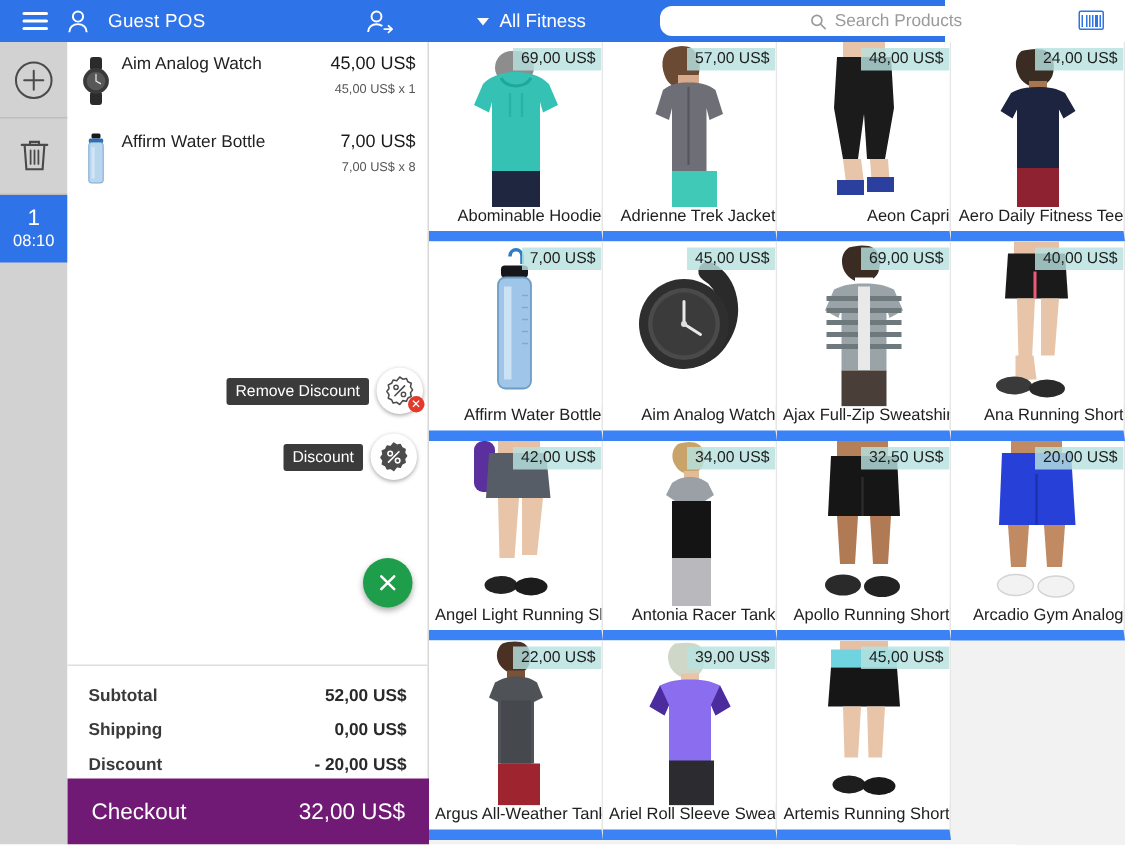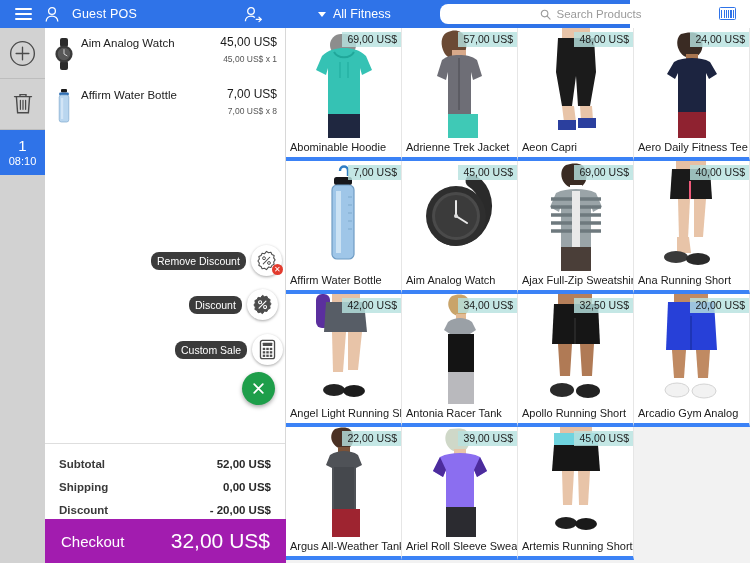--- a/index.html
+++ b/index.html
@@ -104,35 +104,35 @@
   .totals { position: absolute; left: 0; right: 0; top: 424px; padding: 0 14px; }
   .tot-row {
     display: flex; justify-content: space-between; align-items: center;
     height: 23px; font-size: 11.5px; color: #3a3a3a; font-weight: bold;
   }
   .tot-row .v { color: #2a2a2a; }
 
   .checkout {
     position: absolute; left: 0; bottom: 0;
     width: 241px; height: 44px;
-    background: #a21caf; color: #ffffff;
+    background: #701a75; color: #ffffff;
     display: flex; align-items: center; justify-content: space-between;
     padding: 0 16px; cursor: pointer; text-align: center;
   }
   .checkout .lbl { font-size: 15px; }
-  .checkout .amt { font-size: 21px; margin-left: 12px; }
+  .checkout .amt { font-size: 15px; margin-left: 12px; }
 
   
   .fabs { position: absolute; left: 0; top: 0; width: 286px; height: 563px; pointer-events: none; }
   .fab-item {
     position: absolute; display: flex; align-items: center; pointer-events: auto;
   }
   .fab-tip {
     background: #3b3b3b; color: #fff; font-size: 10.5px;
-    padding: 3px 6px; border-radius: 8px; white-space: nowrap; margin-right: 5px;
+    padding: 3px 6px; border-radius: 2px; white-space: nowrap; margin-right: 5px;
   }
   .fab-circle {
     width: 31px; height: 31px; border-radius: 50%;
     background: #ffffff; box-shadow: 0 1px 3px rgba(0,0,0,.35);
     display: flex; align-items: center; justify-content: center;
     cursor: pointer; position: relative;
   }
   .fab-main {
     position: absolute; left: 242px; top: 372px;
     width: 33px; height: 33px; border-radius: 50%;
@@ -154,22 +154,22 @@
     width: 464px; height: 535px;
     background: #f2f2f2;
     display: grid;
     grid-template-columns: repeat(4, 116px);
     grid-auto-rows: 133px;
     gap: 0;
     overflow: hidden;
   }
   .tile {
     position: relative; background: #ffffff;
-    border-right: 1px solid #e6e6e6; border-bottom: 4px solid #3b82f6;
-    cursor: pointer; overflow: hidden;
+    border-right: 1px solid #e6e6e6; border-bottom: 7px solid #3b82f6;
+    cursor: pointer; overflow: hidden; text-align: right;
   }
   .tile-img { position: absolute; left: 0; top: 0; width: 116px; height: 110px; overflow: hidden; }
   .tile-price {
     position: absolute; right: 0; top: 4px;
     background: rgba(183,226,223,.82); color: #1d1d1d;
     font-size: 10.5px; padding: 1px 4px 2px 5px;
     z-index: 3; white-space: nowrap;
   }
   .tile-name {
     position: absolute; left: 4px; bottom: 4px; right: 0;
@@ -344,38 +344,20 @@
       <span class="fab-circle">
         <svg width="21" height="21" viewBox="0 0 22 22">
           <path d="M11 1.4l2.1 1.5 2.5-.5 1.1 2.3 2.3 1.1-.5 2.5 1.5 2.1-1.5 2.1.5 2.5-2.3 1.1-1.1 2.3-2.5-.5L11 20.6 8.9 19.1l-2.5.5-1.1-2.3-2.3-1.1.5-2.5L2 11.5l1.5-2.1-.5-2.5 2.3-1.1 1.1-2.3 2.5.5z" fill="#4c4c4c" stroke="#4c4c4c" stroke-width="1" stroke-linejoin="round"></path>
           <circle cx="8.5" cy="8.7" r="1.6" fill="none" stroke="#fff" stroke-width="1.1"></circle>
           <circle cx="13.7" cy="13.7" r="1.6" fill="none" stroke="#fff" stroke-width="1.1"></circle>
           <path d="M14.6 7.5L7.4 14.7" stroke="#fff" stroke-width="1.2" stroke-linecap="round"></path>
         </svg>
       </span>
     </div>
 
-    <div class="fab-item" style="left:175px; top:334px;">
-      <span class="fab-tip">Custom Sale</span>
-      <span class="fab-circle">
-        <svg width="19" height="21" viewBox="0 0 20 22">
-          <rect x="2.6" y="1.4" width="14.8" height="19.2" rx="2" fill="none" stroke="#4c4c4c" stroke-width="1.4"></rect>
-          <rect x="5" y="3.8" width="10" height="3.6" rx="0.6" fill="#4c4c4c"></rect>
-          <rect x="5" y="9.2" width="2.6" height="2.4" fill="#4c4c4c"></rect>
-          <rect x="8.7" y="9.2" width="2.6" height="2.4" fill="#4c4c4c"></rect>
-          <rect x="12.4" y="9.2" width="2.6" height="2.4" fill="#4c4c4c"></rect>
-          <rect x="5" y="12.8" width="2.6" height="2.4" fill="#4c4c4c"></rect>
-          <rect x="8.7" y="12.8" width="2.6" height="2.4" fill="#4c4c4c"></rect>
-          <rect x="12.4" y="12.8" width="2.6" height="2.4" fill="#4c4c4c"></rect>
-          <rect x="5" y="16.4" width="2.6" height="2.4" fill="#4c4c4c"></rect>
-          <rect x="8.7" y="16.4" width="2.6" height="2.4" fill="#4c4c4c"></rect>
-          <rect x="12.4" y="16.4" width="2.6" height="2.4" fill="#4c4c4c"></rect>
-        </svg>
-      </span>
-    </div>
 
     <div class="fab-main">
       <svg width="15" height="15" viewBox="0 0 16 16">
         <path d="M3.4 3.4l9.2 9.2M12.6 3.4l-9.2 9.2" stroke="#fff" stroke-width="1.8" stroke-linecap="round"></path>
       </svg>
     </div>
   </div>
 
   <div class="grid">
 

